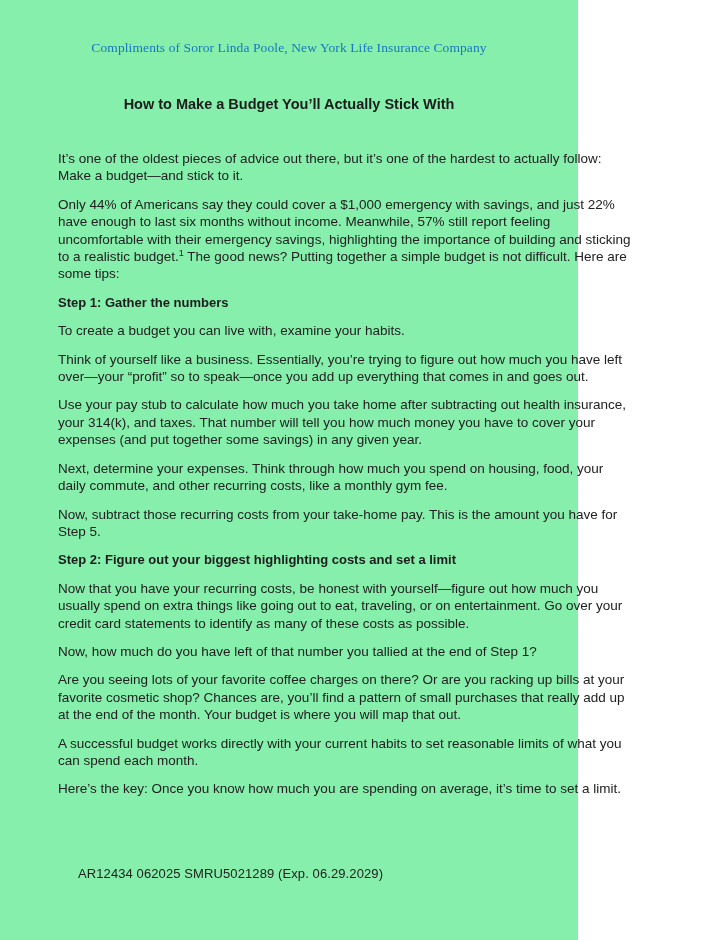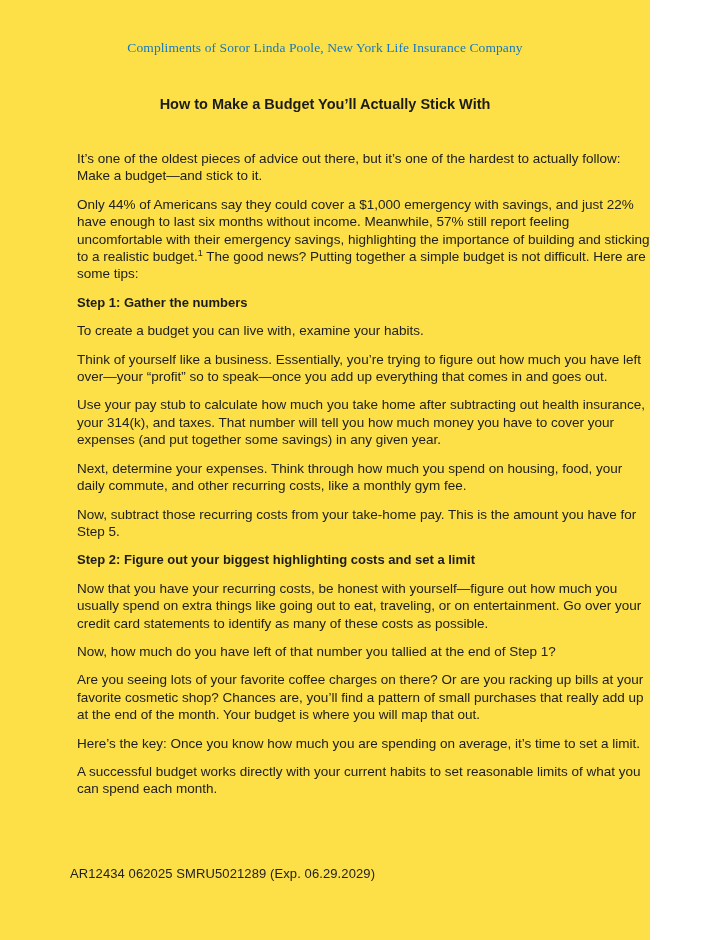--- a/index.html
+++ b/index.html
@@ -8,23 +8,23 @@
     background: #ffffff;
   }
   body {
     width: 722px;
     height: 940px;
     position: relative;
     overflow: hidden;
     font-family: "Liberation Sans", sans-serif;
   }
   .page {
-    width: 650px;
+    width: 578px;
     height: 940px;
-    background: #fde047;
+    background: #86efac;
     position: relative;
     box-sizing: border-box;
     padding-top: 40px;
   }
   .compliments {
     text-align: center;
     font-family: "Liberation Serif", "DejaVu Serif", serif;
     font-size: 13.5px;
     line-height: 16px;
     color: #1878be;
@@ -33,21 +33,21 @@
   .doc-title {
     margin: 40px 0 0 0;
     text-align: center;
     font-family: "Liberation Sans", sans-serif;
     font-size: 14.5px;
     font-weight: 700;
     line-height: 16px;
     color: #1c1c1c;
   }
   .content {
-    margin: 38px 72px 0 77px;
+    margin: 38px 72px 0 58px;
     width: 574px;
     font-size: 13.5px;
     line-height: 17.4px;
     color: #212121;
   }
   .content p {
     margin: 0 0 11px 0;
   }
   .content h2 {
     margin: 0 0 11px 0;
@@ -56,21 +56,21 @@
     font-weight: 700;
     color: #1c1c1c;
   }
   sup.footnote {
     font-size: 9px;
     line-height: 0;
     vertical-align: super;
   }
   .footer {
     position: absolute;
-    left: 70px;
+    left: 78px;
     top: 866px;
     font-size: 13px;
     color: #212121;
     letter-spacing: 0.1px;
   }
 </style>
 </head>
 <body>
 
 <div class="page">
@@ -84,18 +84,18 @@
       <h2>Step 1: Gather the numbers</h2>
       <p>To create a budget you can live with, examine your habits.</p>
       <p>Think of yourself like a business. Essentially, you’re trying to figure out how much you have left over—your “profit” so to speak—once you add up everything that comes in and goes out.</p>
       <p>Use your pay stub to calculate how much you take home after subtracting out health insurance, your 314(k), and taxes. That number will tell you how much money you have to cover your expenses (and put together some savings) in any given year.</p>
       <p>Next, determine your expenses. Think through how much you spend on housing, food, your daily commute, and other recurring costs, like a monthly gym fee.</p>
       <p>Now, subtract those recurring costs from your take-home pay. This is the amount you have for Step 5.</p>
       <h2>Step 2: Figure out your biggest highlighting costs and set a limit</h2>
       <p>Now that you have your recurring costs, be honest with yourself—figure out how much you usually spend on extra things like going out to eat, traveling, or on entertainment. Go over your credit card statements to identify as many of these costs as possible.</p>
       <p>Now, how much do you have left of that number you tallied at the end of Step 1?</p>
       <p>Are you seeing lots of your favorite coffee charges on there? Or are you racking up bills at your favorite cosmetic shop? Chances are, you’ll find a pattern of small purchases that really add up at the end of the month. Your budget is where you will map that out.</p>
+      <p>A successful budget works directly with your current habits to set reasonable limits of what you can spend each month.</p>
       <p>Here’s the key: Once you know how much you are spending on average, it’s time to set a limit.</p>
-      <p>A successful budget works directly with your current habits to set reasonable limits of what you can spend each month.</p>
     </div>
 
   <div class="footer">AR12434 062025 SMRU5021289 (Exp. 06.29.2029)</div>
 </div>
 
 </body></html>

